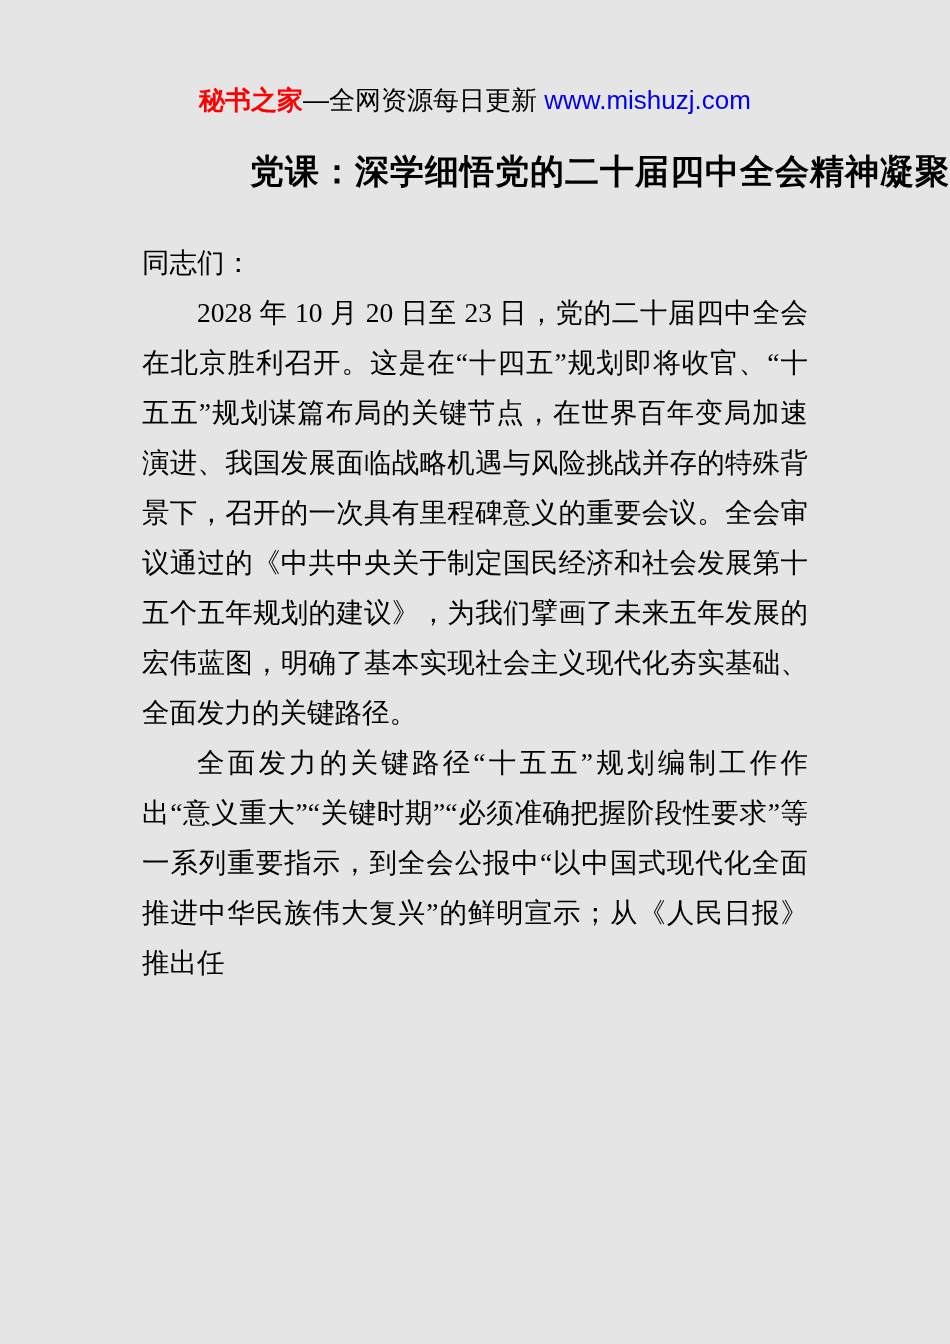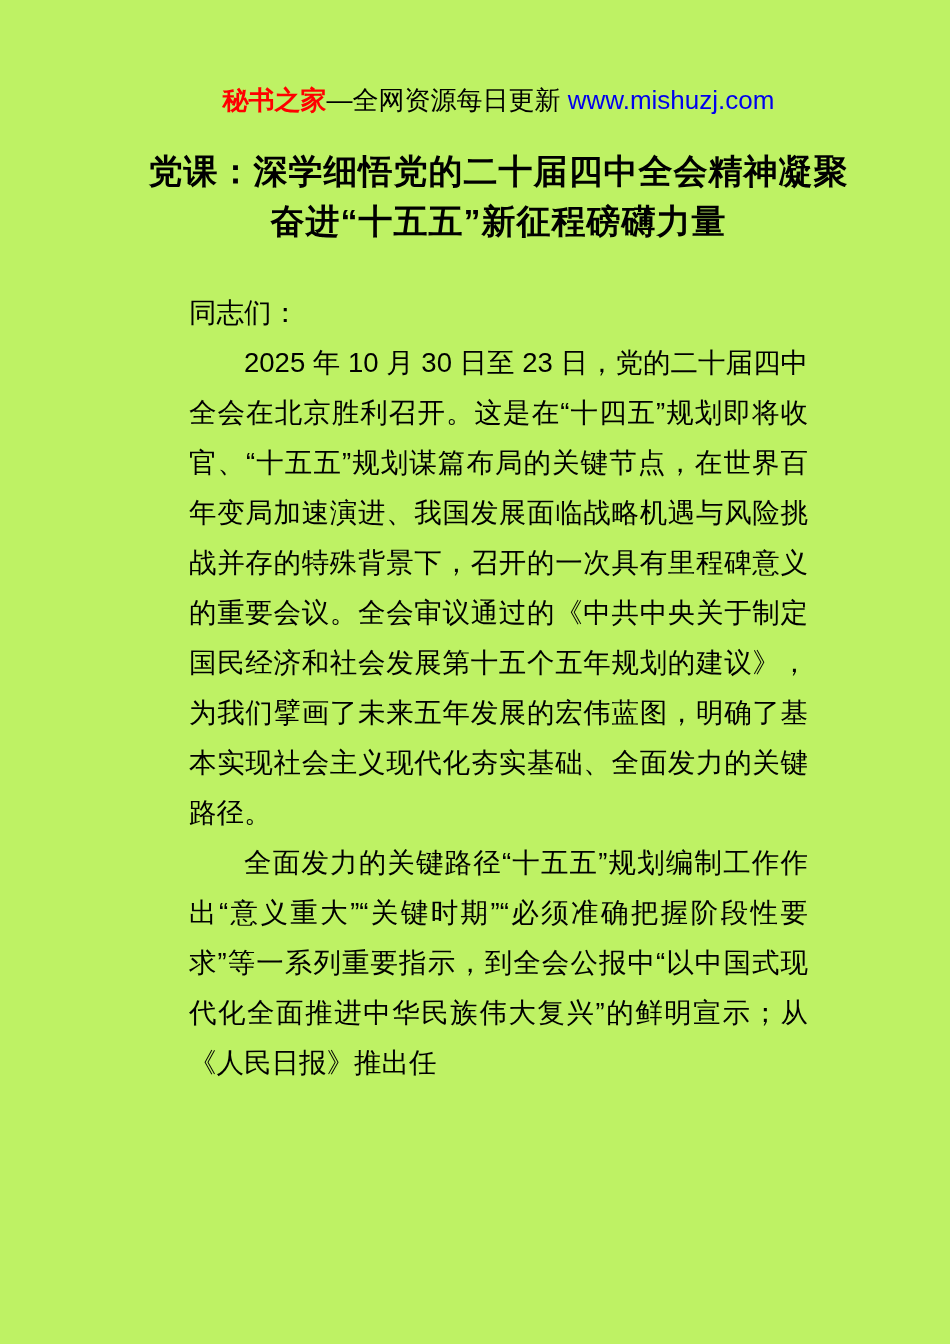--- a/index.html
+++ b/index.html
@@ -2,25 +2,24 @@
 <html><head>
 <meta charset="utf-8">
 <style>
   * { margin: 0; padding: 0; box-sizing: border-box; }
   html, body { background: #ffffff; }
   .page {
     position: relative;
     width: 950px;
     height: 1344px;
     margin: 0 auto;
-    background: #bef264;
+    background: #e5e5e5;
     overflow: hidden;
     color: #000000;
     font-family: "Liberation Sans", sans-serif;
-    padding-left: 47px;
   }
   .header {
     padding-top: 84px;
     text-align: center;
     font-size: 26px;
     line-height: 32px;
     white-space: nowrap;
   }
   .brand {
     color: #ff0000;
@@ -29,54 +28,54 @@
   .tagline {
     color: #000000;
   }
   .url {
     color: #0000ee;
     text-decoration: none;
     cursor: pointer;
   }
   .title {
     margin-top: 30px;
-    text-align: center;
+    text-align: right;
     font-size: 34px;
     font-weight: bold;
     line-height: 50px;
     letter-spacing: 1px;
   }
   .title-line { display: block; }
   .content {
     margin: 42px 142px 0 142px;
     font-size: 27.5px;
     line-height: 50px;
     text-align: justify;
     text-justify: inter-ideograph;
   }
   .content p {
     text-indent: 2em;
+    font-family: Liberation Serif, serif;
   }
   .content p.no-indent {
     text-indent: 0;
   }
 </style>
 </head>
 <body>
 
 <div class="page">
 
   <div class="header">
     <span class="brand">秘书之家</span><span class="tagline">—全网资源每日更新 </span><a class="url">www.mishuzj.com</a>
   </div>
 
   <h1 class="title">
     <span class="title-line">党课：深学细悟党的二十届四中全会精神凝聚</span>
-    <span class="title-line">奋进“十五五”新征程磅礴力量</span>
   </h1>
 
   <div class="content">
     <p class="no-indent">同志们：</p>
-    <p>2025 年 10 月 30 日至 23 日，党的二十届四中全会在北京胜利召开。这是在“十四五”规划即将收官、“十五五”规划谋篇布局的关键节点，在世界百年变局加速演进、我国发展面临战略机遇与风险挑战并存的特殊背景下，召开的一次具有里程碑意义的重要会议。全会审议通过的《中共中央关于制定国民经济和社会发展第十五个五年规划的建议》，为我们擘画了未来五年发展的宏伟蓝图，明确了基本实现社会主义现代化夯实基础、全面发力的关键路径。</p>
+    <p>2028 年 10 月 20 日至 23 日，党的二十届四中全会在北京胜利召开。这是在“十四五”规划即将收官、“十五五”规划谋篇布局的关键节点，在世界百年变局加速演进、我国发展面临战略机遇与风险挑战并存的特殊背景下，召开的一次具有里程碑意义的重要会议。全会审议通过的《中共中央关于制定国民经济和社会发展第十五个五年规划的建议》，为我们擘画了未来五年发展的宏伟蓝图，明确了基本实现社会主义现代化夯实基础、全面发力的关键路径。</p>
     <p>全面发力的关键路径“十五五”规划编制工作作出“意义重大”“关键时期”“必须准确把握阶段性要求”等一系列重要指示，到全会公报中“以中国式现代化全面推进中华民族伟大复兴”的鲜明宣示；从《人民日报》推出任</p>
   </div>
 
 </div>
 
 </body></html>

